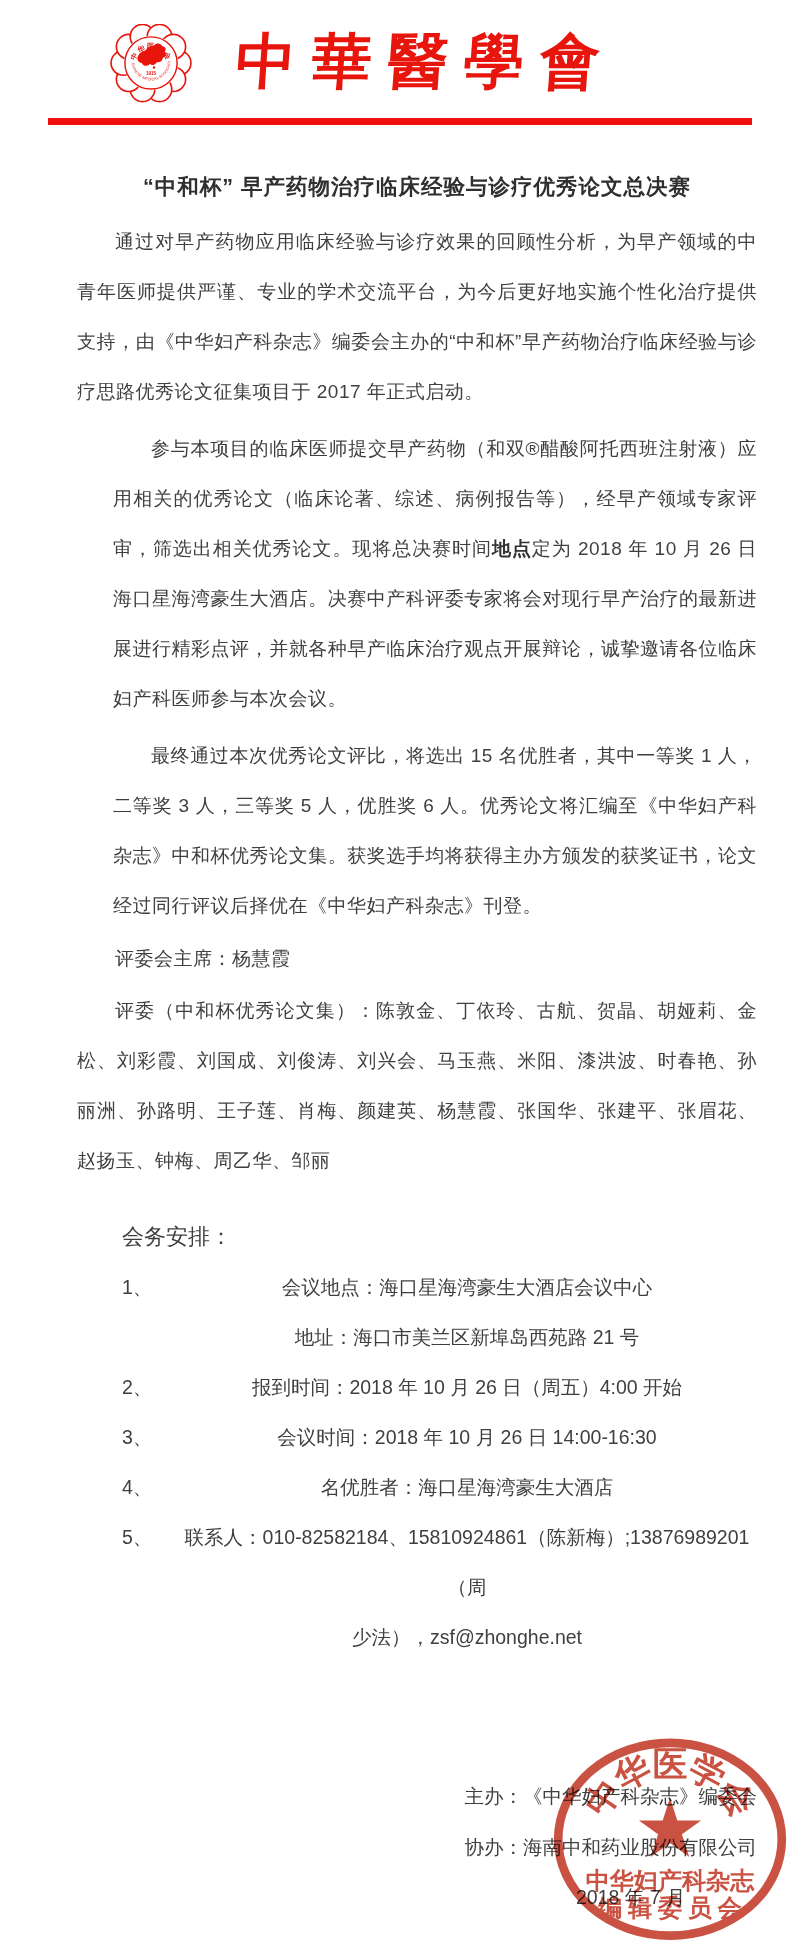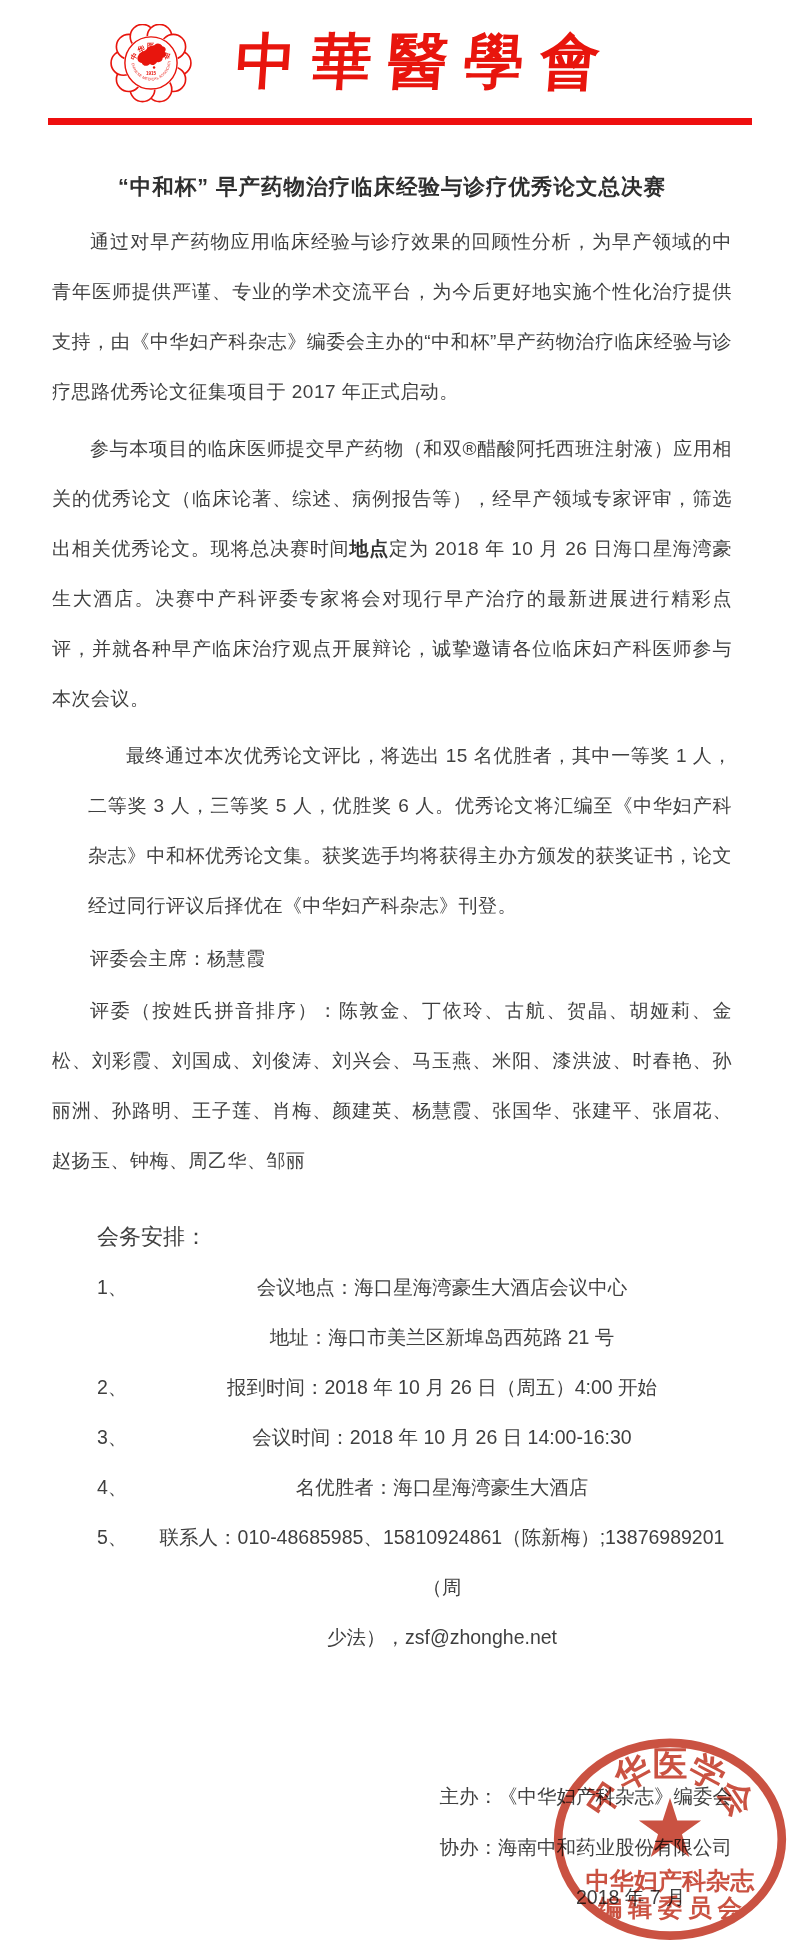--- a/index.html
+++ b/index.html
@@ -9,29 +9,29 @@
   }
   
   #logo{position:absolute;left:108px;top:24px;width:86px;height:80px;}
   #brand{
     position:absolute;left:236px;top:18px;width:420px;height:88px;
     color:#e8150d;font-weight:bold;font-size:60px;line-height:88px;
     letter-spacing:16px;white-space:nowrap;transform:skewX(-4deg);
   }
   #redbar{position:absolute;left:48px;top:118px;width:704px;height:7px;background:#ee0f0f;}
   
-  #flow{position:absolute;left:52px;top:160px;width:680px;}
+  #flow{position:absolute;left:77px;top:160px;width:680px;}
   .doc-title{margin:12px 0 0;font-size:21.5px;line-height:30px;font-weight:bold;
              color:#2f2f2f;text-align:center;letter-spacing:1px;}
   .doc-subtitle{margin:16px 0 0;font-size:20px;line-height:30px;font-weight:bold;
              color:#2f2f2f;text-align:center;}
   .para{margin:0;font-size:19px;line-height:50px;text-align:justify;
         text-indent:2em;letter-spacing:0.5px;}
   #p1{margin-top:15px;}
-  #p2{margin-top:7px;}
+  #p2{margin-top:7px;margin-left:36px;}
   #p3{margin-top:7px;margin-left:36px;}
   #chair{margin-top:3px;}
   #judges{margin-top:2px;}
   .bold{font-weight:bold;color:#333;}
   
   #agenda-heading{margin:26px 0 0;padding-left:45px;font-size:22px;line-height:50px;}
   .agenda-item{display:flex;padding-left:45px;font-size:19.5px;line-height:50px;}
   .agenda-num{width:55px;flex:0 0 55px;}
   .agenda-text{flex:1;text-align:center;}
   
@@ -82,21 +82,21 @@
   <div id="flow">
     <div class="doc-title">“中和杯” 早产药物治疗临床经验与诊疗优秀论文总决赛</div>
 
     <p class="para" id="p1">通过对早产药物应用临床经验与诊疗效果的回顾性分析，为早产领域的中青年医师提供严谨、专业的学术交流平台，为今后更好地实施个性化治疗提供支持，由《中华妇产科杂志》编委会主办的“中和杯”早产药物治疗临床经验与诊疗思路优秀论文征集项目于 2017 年正式启动。</p>
 
     <p class="para" id="p2"><span>参与本项目的临床医师提交早产药物（和双®醋酸阿托西班注射液）应用相关的优秀论文（临床论著、综述、病例报告等），经早产领域专家评审，筛选出相关优秀论文。现将总决赛时间</span><span class="bold">地点</span><span>定为 2018 年 10 月 26 日海口星海湾豪生大酒店。决赛中产科评委专家将会对现行早产治疗的最新进展进行精彩点评，并就各种早产临床治疗观点开展辩论，诚挚邀请各位临床妇产科医师参与本次会议。</span></p>
 
     <p class="para" id="p3">最终通过本次优秀论文评比，将选出 15 名优胜者，其中一等奖 1 人，二等奖 3 人，三等奖 5 人，优胜奖 6 人。优秀论文将汇编至《中华妇产科杂志》中和杯优秀论文集。获奖选手均将获得主办方颁发的获奖证书，论文经过同行评议后择优在《中华妇产科杂志》刊登。</p>
 
     <p class="para" id="chair">评委会主席：杨慧霞</p>
-    <p class="para" id="judges">评委（按姓氏拼音排序）：陈敦金、丁依玲、古航、贺晶、胡娅莉、金松、刘彩霞、刘国成、刘俊涛、刘兴会、马玉燕、米阳、漆洪波、时春艳、孙丽洲、孙路明、王子莲、肖梅、颜建英、杨慧霞、张国华、张建平、张眉花、赵扬玉、钟梅、周乙华、邹丽</p>
+    <p class="para" id="judges">评委（中和杯优秀论文集）：陈敦金、丁依玲、古航、贺晶、胡娅莉、金松、刘彩霞、刘国成、刘俊涛、刘兴会、马玉燕、米阳、漆洪波、时春艳、孙丽洲、孙路明、王子莲、肖梅、颜建英、杨慧霞、张国华、张建平、张眉花、赵扬玉、钟梅、周乙华、邹丽</p>
 
     <p id="agenda-heading">会务安排：</p>
 
     <div class="agenda-item">
       <span class="agenda-num">1、</span>
       <div class="agenda-text">
         <div>会议地点：海口星海湾豪生大酒店会议中心</div>
         <div>地址：海口市美兰区新埠岛西苑路 21 号</div>
       </div>
     </div>
@@ -114,21 +114,21 @@
     </div>
     <div class="agenda-item">
       <span class="agenda-num">4、</span>
       <div class="agenda-text">
         <div>名优胜者：海口星海湾豪生大酒店</div>
       </div>
     </div>
     <div class="agenda-item">
       <span class="agenda-num">5、</span>
       <div class="agenda-text">
-        <div>联系人：010-48685985、15810924861（陈新梅）;13876989201（周</div>
+        <div>联系人：010-82582184、15810924861（陈新梅）;13876989201（周</div>
         <div>少法），zsf@zhonghe.net</div>
       </div>
     </div>
 
     <div id="footer">
       <div>主办：《中华妇产科杂志》编委会</div>
       <div>协办：海南中和药业股份有限公司</div>
     </div>
   </div>
 

